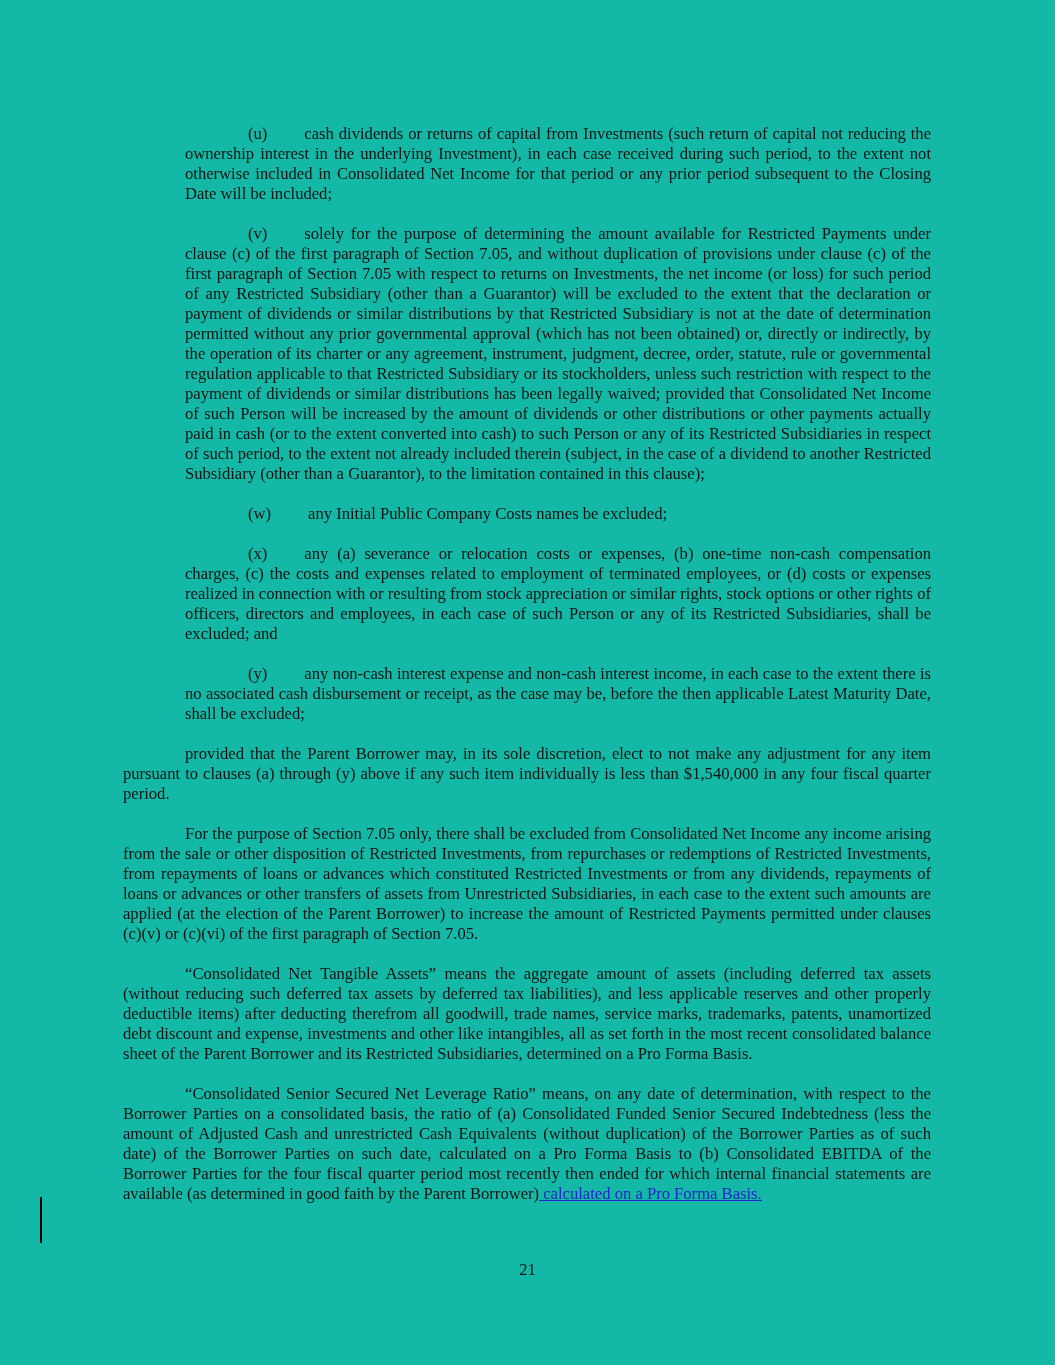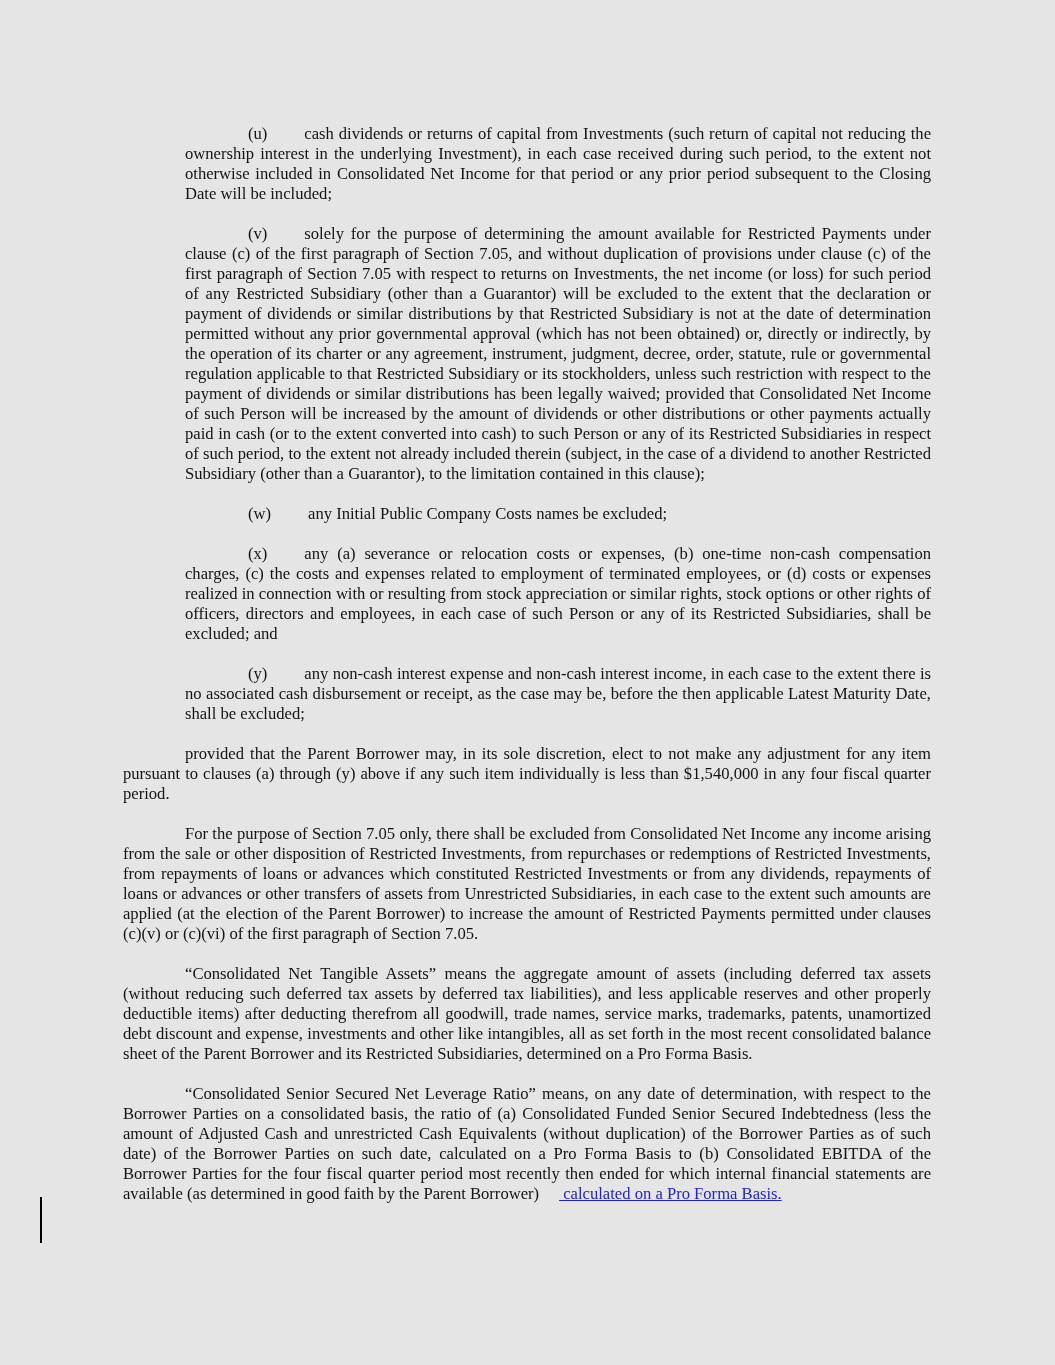--- a/index.html
+++ b/index.html
@@ -5,40 +5,40 @@
   html, body { margin: 0; padding: 0; }
   body {
     width: 1055px; height: 1365px;
     background: #ffffff;
     font-family: "Liberation Serif", serif;
     color: #131313;
   }
   .page {
     position: relative;
     width: 1055px; height: 1365px;
-    background: #e5e5e5;
+    background: #14b8a6;
     overflow: hidden;
   }
   .content {
     position: absolute;
     top: 124px; left: 123px;
     width: 808px;
   }
   .content p {
     margin: 0 0 20px 0;
     font-size: 16.6px;
     line-height: 20px;
     text-align: justify;
     text-justify: inter-word;
   }
   p.clause { margin-left: 62px; text-indent: 63px; }
   p.body   { text-indent: 62px; }
   .tab { display: inline-block; width: 37px; }
   .seg-underline { }
-  .seg-insertion { text-decoration: underline; padding-left: 20px; }
+  .seg-insertion { text-decoration: underline; }
   .change-bar {
     position: absolute;
     left: 40px; top: 1197px;
     width: 2px; height: 46px;
     background: #000000;
   }
   .page-number {
     position: absolute;
     top: 1260px; left: 0;
     width: 1055px;
@@ -56,13 +56,14 @@
       <p class="clause"><span>(u)</span><span class="tab"></span><span>cash dividends or returns of capital from Investments (such return of capital not reducing the ownership interest in the underlying Investment), in each case received during such period, to the extent not otherwise included in Consolidated Net Income for that period or any prior period subsequent to the Closing Date will be included;</span></p>
       <p class="clause"><span>(v)</span><span class="tab"></span><span>solely for the purpose of determining the amount available for Restricted Payments under clause (c) of the first paragraph of Section 7.05, and without duplication of provisions under clause (c) of the first paragraph of Section 7.05 with respect to returns on Investments, the net income (or loss) for such period of any Restricted Subsidiary (other than a Guarantor) will be excluded to the extent that the declaration or payment of dividends or similar distributions by that Restricted Subsidiary is not at the date of determination permitted without any prior governmental approval (which has not been obtained) or, directly or indirectly, by the operation of its charter or any agreement, instrument, judgment, decree, order, statute, rule or governmental regulation applicable to that Restricted Subsidiary or its stockholders, unless such restriction with respect to the payment of dividends or similar distributions has been legally waived; </span><span class="seg-underline">provided</span><span> that Consolidated Net Income of such Person will be increased by the amount of dividends or other distributions or other payments actually paid in cash (or to the extent converted into cash) to such Person or any of its Restricted Subsidiaries in respect of such period, to the extent not already included therein (subject, in the case of a dividend to another Restricted Subsidiary (other than a Guarantor), to the limitation contained in this clause);</span></p>
       <p class="clause"><span>(w)</span><span class="tab"></span><span>any Initial Public Company Costs names be excluded;</span></p>
       <p class="clause"><span>(x)</span><span class="tab"></span><span>any (a) severance or relocation costs or expenses, (b) one-time non-cash compensation charges, (c) the costs and expenses related to employment of terminated employees, or (d) costs or expenses realized in connection with or resulting from stock appreciation or similar rights, stock options or other rights of officers, directors and employees, in each case of such Person or any of its Restricted Subsidiaries, shall be excluded; and</span></p>
       <p class="clause"><span>(y)</span><span class="tab"></span><span>any non-cash interest expense and non-cash interest income, in each case to the extent there is no associated cash disbursement or receipt, as the case may be, before the then applicable Latest Maturity Date, shall be excluded;</span></p>
       <p class="body"><span class="seg-underline">provided</span><span> that the Parent Borrower may, in its sole discretion, elect to not make any adjustment for any item pursuant to clauses (a) through (y) above if any such item individually is less than $1,540,000 in any four fiscal quarter period.</span></p>
       <p class="body"><span>For the purpose of Section 7.05 only, there shall be excluded from Consolidated Net Income any income arising from the sale or other disposition of Restricted Investments, from repurchases or redemptions of Restricted Investments, from repayments of loans or advances which constituted Restricted Investments or from any dividends, repayments of loans or advances or other transfers of assets from Unrestricted Subsidiaries, in each case to the extent such amounts are applied (at the election of the Parent Borrower) to increase the amount of Restricted Payments permitted under clauses (c)(v) or (c)(vi) of the first paragraph of Section 7.05.</span></p>
       <p class="body"><span>“</span><span class="seg-underline">Consolidated Net Tangible Assets</span><span>” means the aggregate amount of assets (including deferred tax assets (without reducing such deferred tax assets by deferred tax liabilities), and less applicable reserves and other properly deductible items) after deducting therefrom all goodwill, trade names, service marks, trademarks, patents, unamortized debt discount and expense, investments and other like intangibles, all as set forth in the most recent consolidated balance sheet of the Parent Borrower and its Restricted Subsidiaries, determined on a Pro Forma Basis.</span></p>
       <p class="body"><span>“</span><span class="seg-underline">Consolidated Senior Secured Net Leverage Ratio</span><span>” means, on any date of determination, with respect to the Borrower Parties on a consolidated basis, the ratio of (a) Consolidated Funded Senior Secured Indebtedness (less the amount of Adjusted Cash and unrestricted Cash Equivalents (without duplication) of the Borrower Parties as of such date) of the Borrower Parties on such date, calculated on a Pro Forma Basis to (b) Consolidated EBITDA of the Borrower Parties for the four fiscal quarter period most recently then ended for which internal financial statements are available (as determined in good faith by the Parent Borrower)</span><span class="seg-insertion" style="color: rgb(35, 35, 204);"> calculated on a Pro Forma Basis.</span></p>
     </div>
+  <div class="page-number">21</div>
 </div>
 
 </body></html>

